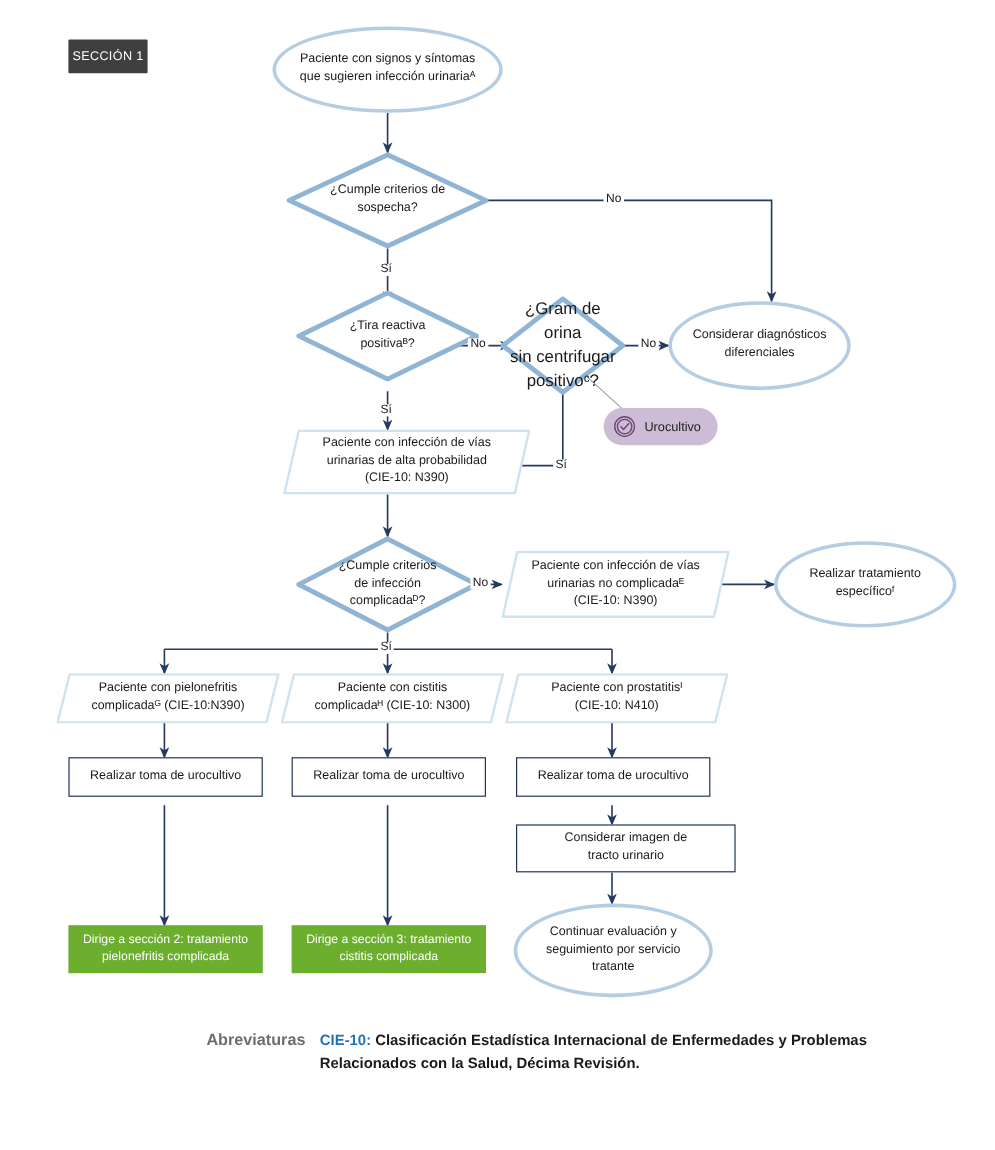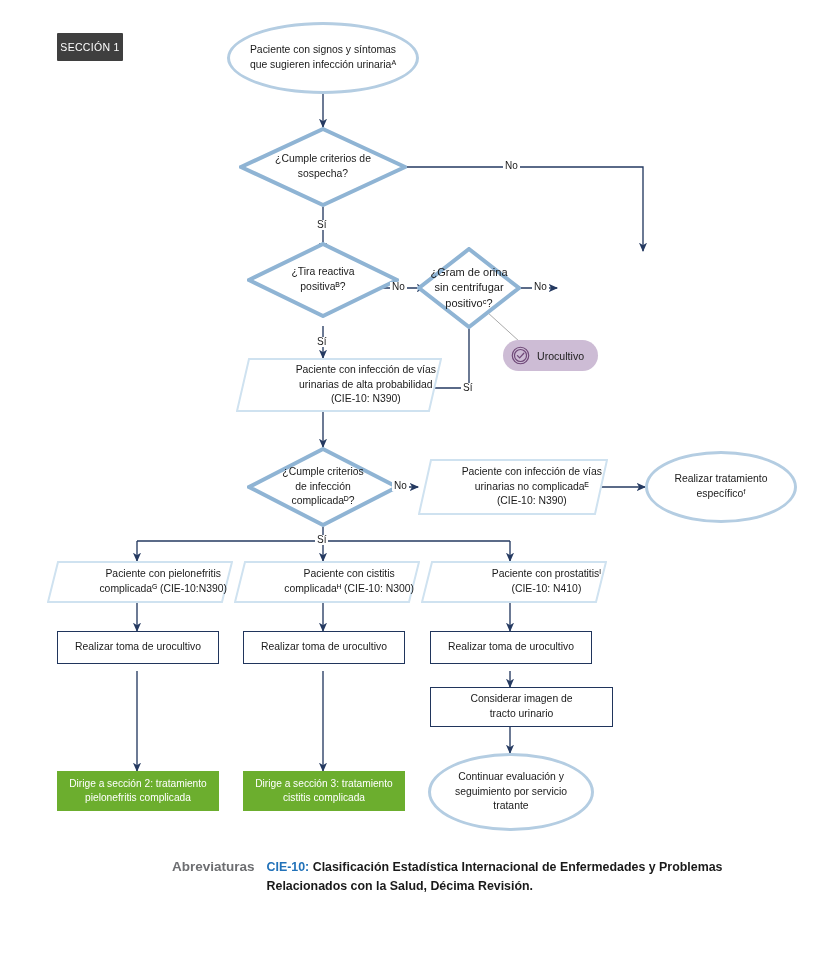--- a/index.html
+++ b/index.html
@@ -75,21 +75,20 @@
   .diamond .dshape {
     position: absolute;
     left: 0; top: 0;
     width: 100%; height: 100%;
     z-index: 1;
   }
 
   
   .para {
     background: transparent;
-    justify-content: flex-end;
   }
   .para .pshape {
     position: absolute;
     left: 0; top: 0;
     width: 100%; height: 100%;
     z-index: 1;
   }
 
   
   .rect {
@@ -242,25 +241,29 @@
       <polygon points="76,2 150,38 76,74 2,38" fill="#ffffff" stroke="#8fb4d4" stroke-width="4"></polygon>
     </svg>
     <span class="label">¿Tira reactiva
 positivaᴮ?</span>
   </div>
 
   <div class="node diamond" style="left:417px; top:247px; width:104px; height:82px;">
     <svg class="dshape" viewBox="0 0 104 82" preserveAspectRatio="none">
       <polygon points="52,2 102,41 52,80 2,41" fill="#ffffff" stroke="#8fb4d4" stroke-width="4"></polygon>
     </svg>
-    <span class="label" style="font-size:11px;">¿Gram de orina
+    <span class="label" style="font-size:14px;">¿Gram de orina
 sin centrifugar
 positivoᶜ?</span>
   </div>
 
+  <div class="node ellipse" style="left:557px; top:251px; width:152px; height:74px;">
+    <span class="label">Considerar diagnósticos
+diferenciales</span>
+  </div>
 
   <div class="node para" style="left:236px; top:358px; width:206px; height:54px;">
     <svg class="pshape" viewBox="0 0 206 54" preserveAspectRatio="none">
       <polygon points="13,1 205,1 193,53 1,53" fill="#ffffff" stroke="#cfe2f0" stroke-width="2"></polygon>
     </svg>
     <span class="label">Paciente con infección de vías
 urinarias de alta probabilidad
 (CIE-10: N390)</span>
   </div>
 

